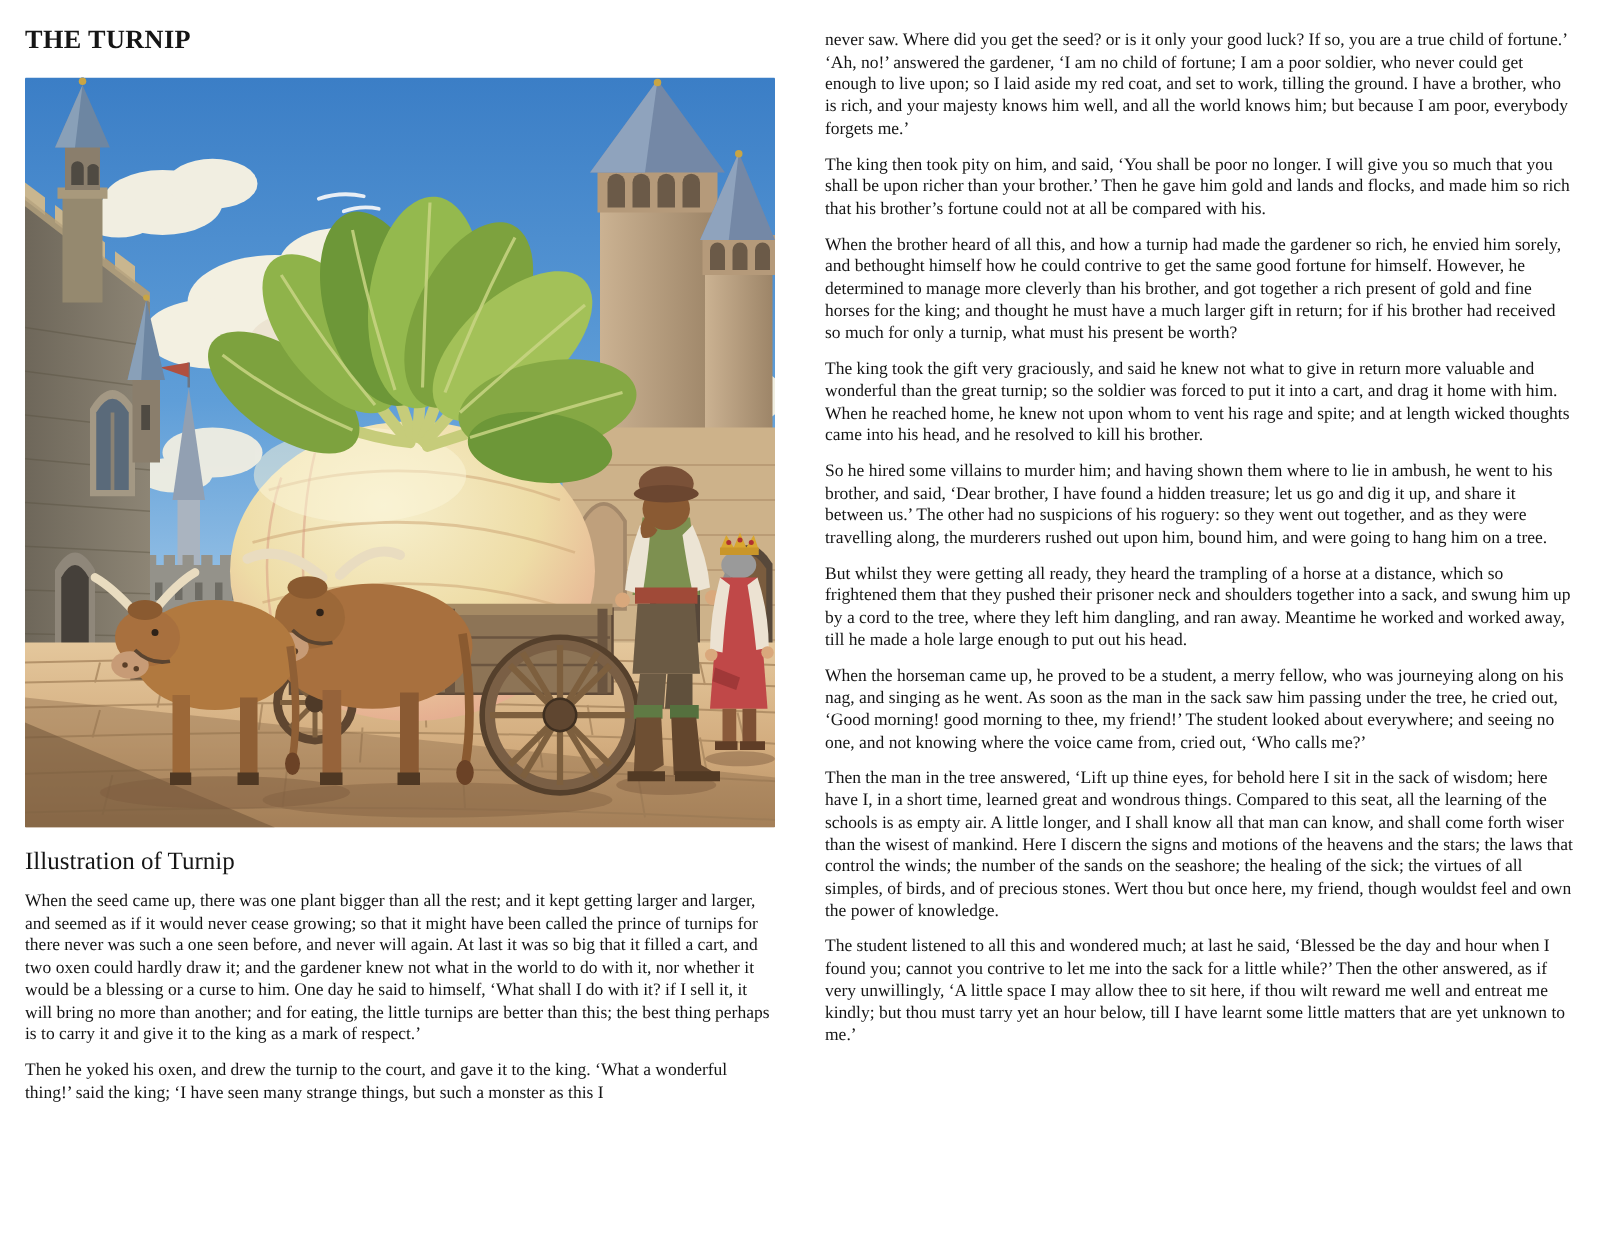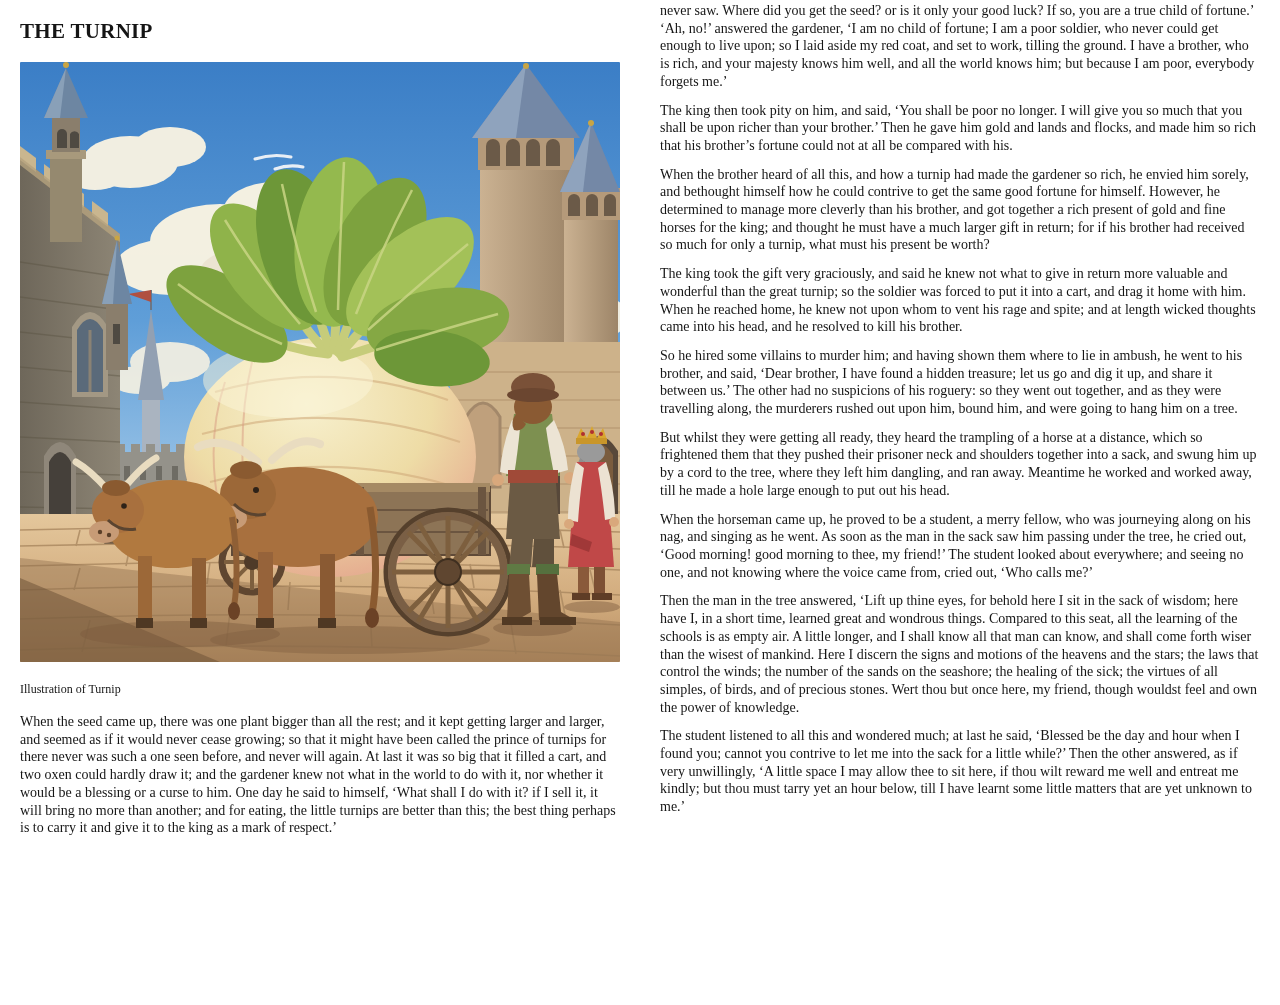--- a/index.html
+++ b/index.html
@@ -2,24 +2,24 @@
 <html><head>
 <meta charset="utf-8">
 <style>
   html,body{margin:0;padding:0;background:#ffffff;}
   body{width:1280px;height:1005px;overflow:hidden;font-family:"Liberation Serif",serif;color:#151515;}
   .page{display:flex;gap:40px;padding:0 20px;box-sizing:border-box;width:1212px;}
   .col{width:600px;flex:0 0 600px;}
   h1.title{font-size:21px;line-height:25px;margin:19px 0 0 0;font-weight:bold;letter-spacing:0.3px;}
   figure{margin:18px 0 0 0;}
   figure svg{display:block;width:600px;height:600px;border-radius:1px;}
-  figcaption{font-size:12px;line-height:17px;margin:19px 0 0 0;}
+  figcaption{font-size:20px;line-height:17px;margin:19px 0 0 0;}
   p.para{font-size:14px;line-height:17.7px;margin:0 0 11px 0;}
   .col-left p.para:first-of-type{margin-top:15px;}
-  .col-right{padding-top:2px;}
+  .col-right{padding-top:24px;}
 </style>
 </head>
 <body>
 
 <main class="page">
 
   <section class="col col-left">
     <h1 class="title">THE TURNIP</h1>
 
     <figure>
@@ -409,20 +409,21 @@
           <rect x="558" y="505" width="11" height="28" fill="#8a5a3a"></rect>
           <rect x="574" y="505" width="11" height="28" fill="#7d5034"></rect>
           <rect x="552" y="531" width="18" height="7" fill="#5f3d26"></rect>
           <rect x="572" y="531" width="20" height="7" fill="#5f3d26"></rect>
         </g>
       </svg>
       <figcaption>Illustration of Turnip</figcaption>
     </figure>
 
     <p class="para">When the seed came up, there was one plant bigger than all the rest; and it kept getting larger and larger, and seemed as if it would never cease growing; so that it might have been called the prince of turnips for there never was such a one seen before, and never will again. At last it was so big that it filled a cart, and two oxen could hardly draw it; and the gardener knew not what in the world to do with it, nor whether it would be a blessing or a curse to him. One day he said to himself, ‘What shall I do with it? if I sell it, it will bring no more than another; and for eating, the little turnips are better than this; the best thing perhaps is to carry it and give it to the king as a mark of respect.’</p>
+    <p class="para">Then he yoked his oxen, and drew the turnip to the court, and gave it to the king. ‘What a wonderful thing!’ said the king; ‘I have seen many strange things, but such a monster as this I</p>
   </section>
 
   <section class="col col-right">
     <p class="para">never saw. Where did you get the seed? or is it only your good luck? If so, you are a true child of fortune.’ ‘Ah, no!’ answered the gardener, ‘I am no child of fortune; I am a poor soldier, who never could get enough to live upon; so I laid aside my red coat, and set to work, tilling the ground. I have a brother, who is rich, and your majesty knows him well, and all the world knows him; but because I am poor, everybody forgets me.’</p>
     <p class="para">The king then took pity on him, and said, ‘You shall be poor no longer. I will give you so much that you shall be upon richer than your brother.’ Then he gave him gold and lands and flocks, and made him so rich that his brother’s fortune could not at all be compared with his.</p>
     <p class="para">When the brother heard of all this, and how a turnip had made the gardener so rich, he envied him sorely, and bethought himself how he could contrive to get the same good fortune for himself. However, he determined to manage more cleverly than his brother, and got together a rich present of gold and fine horses for the king; and thought he must have a much larger gift in return; for if his brother had received so much for only a turnip, what must his present be worth?</p>
     <p class="para">The king took the gift very graciously, and said he knew not what to give in return more valuable and wonderful than the great turnip; so the soldier was forced to put it into a cart, and drag it home with him. When he reached home, he knew not upon whom to vent his rage and spite; and at length wicked thoughts came into his head, and he resolved to kill his brother.</p>
     <p class="para">So he hired some villains to murder him; and having shown them where to lie in ambush, he went to his brother, and said, ‘Dear brother, I have found a hidden treasure; let us go and dig it up, and share it between us.’ The other had no suspicions of his roguery: so they went out together, and as they were travelling along, the murderers rushed out upon him, bound him, and were going to hang him on a tree.</p>
     <p class="para">But whilst they were getting all ready, they heard the trampling of a horse at a distance, which so frightened them that they pushed their prisoner neck and shoulders together into a sack, and swung him up by a cord to the tree, where they left him dangling, and ran away. Meantime he worked and worked away, till he made a hole large enough to put out his head.</p>
     <p class="para">When the horseman came up, he proved to be a student, a merry fellow, who was journeying along on his nag, and singing as he went. As soon as the man in the sack saw him passing under the tree, he cried out, ‘Good morning! good morning to thee, my friend!’ The student looked about everywhere; and seeing no one, and not knowing where the voice came from, cried out, ‘Who calls me?’</p>

